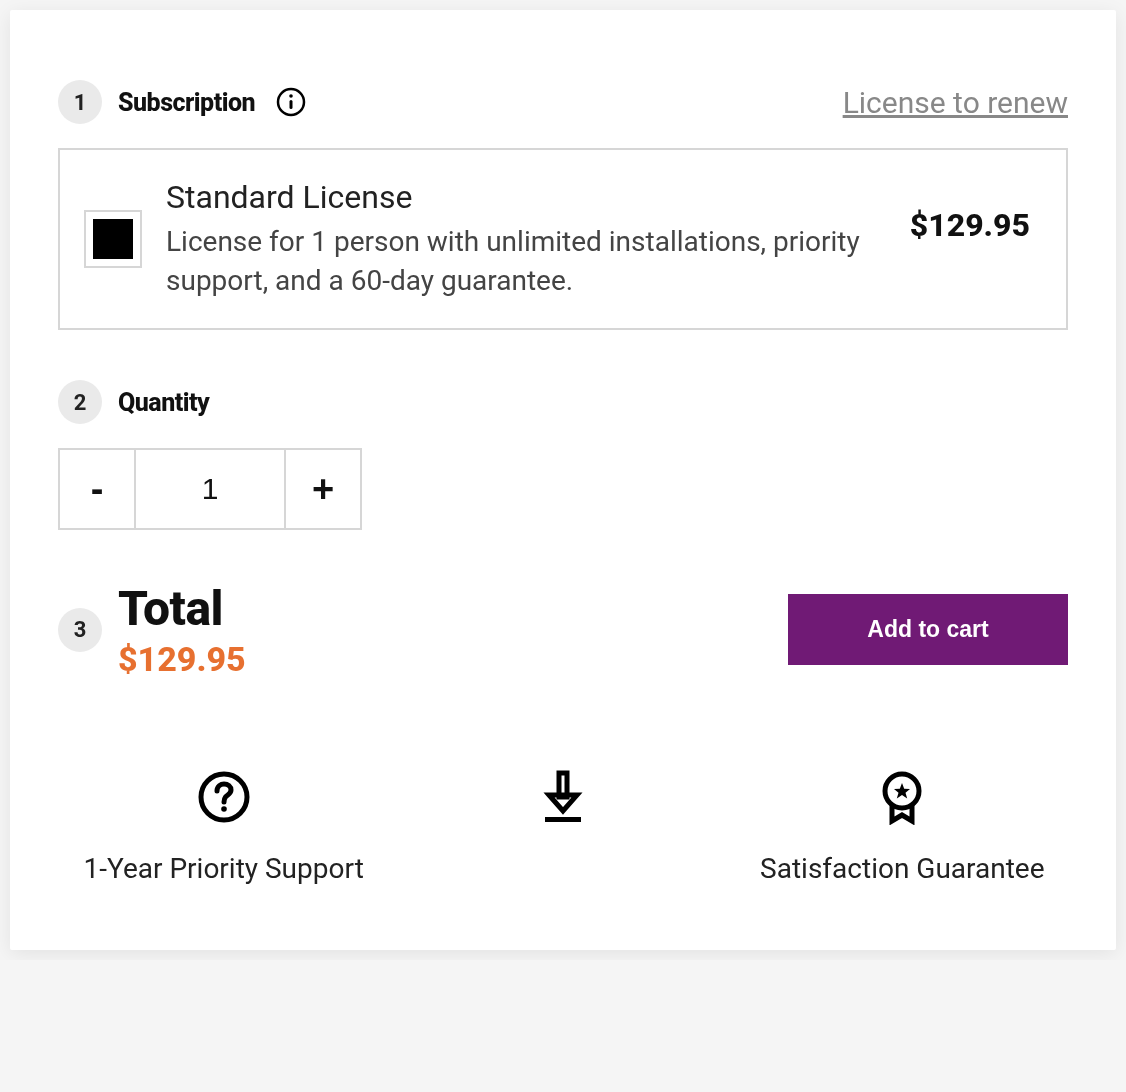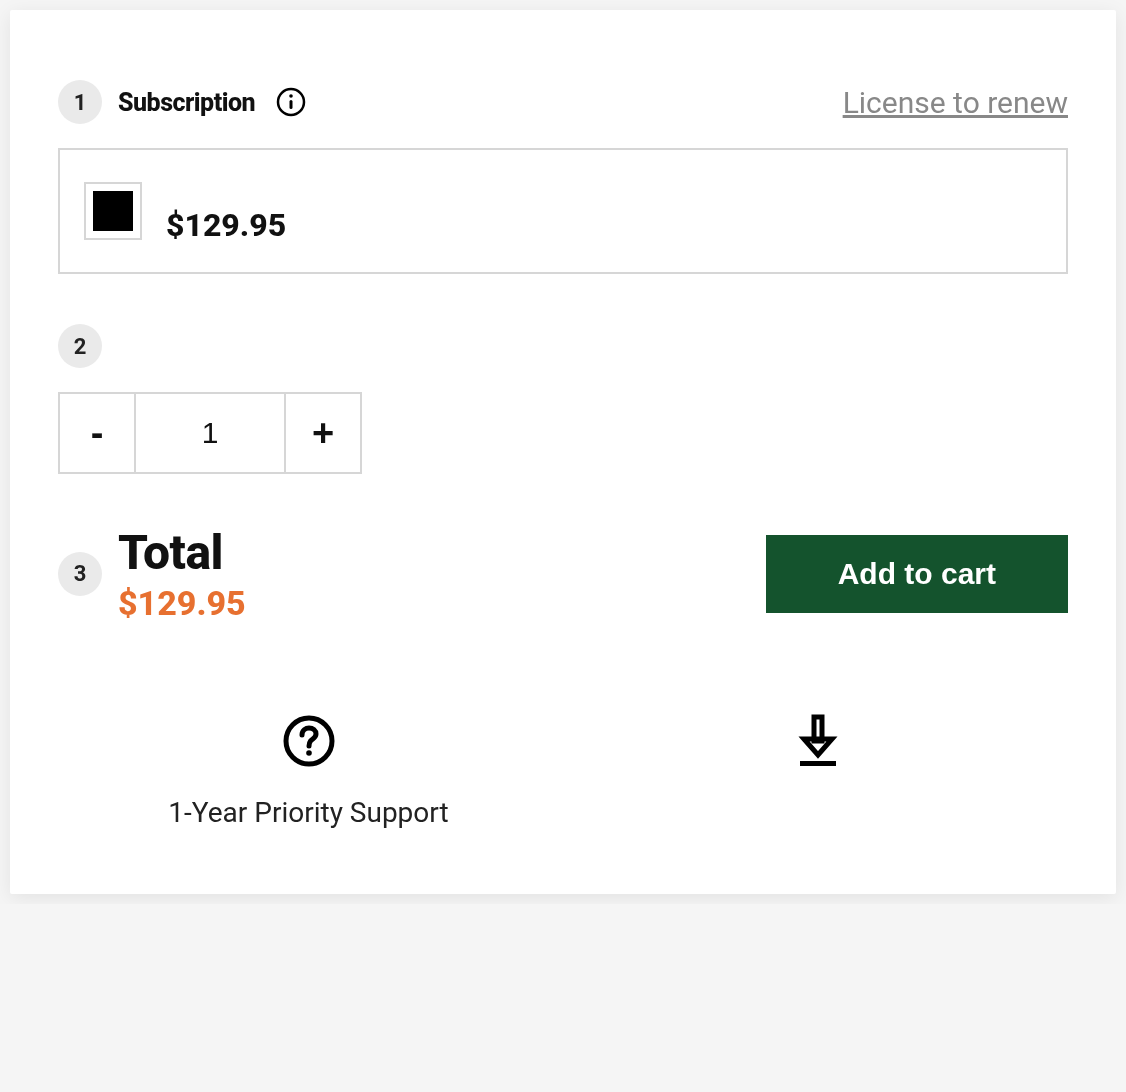--- a/index.html
+++ b/index.html
@@ -157,23 +157,23 @@
       color: #111;
       letter-spacing: -0.5px;
     }
     .total-text .total-price {
       font-size: 34px;
       font-weight: 800;
       color: #e77030;
       margin-top: 2px;
     }
     .add-cart-btn {
-      background: #14532d;
+      background: #701a75;
       color: #fff;
-      font-size: 30px;
+      font-size: 23px;
       font-weight: 800;
       border: none;
       padding: 22px 72px;
       cursor: pointer;
       min-width: 280px;
     }
     .benefits {
       display: flex;
       justify-content: space-around;
       margin-top: 90px;
@@ -218,28 +218,33 @@
           </svg>
         </span>
       </div>
       <a class="renew-link">License to renew</a>
     </div>
 
     <div class="license-box">
       <div class="checkbox-wrap">
         <div class="checkbox-inner"></div>
       </div>
+      <div class="license-text">
+        <div class="license-name">Standard License</div>
+        <div class="license-desc">License for 1 person with unlimited installations, priority support, and a 60-day guarantee.</div>
+      </div>
       <div class="license-price">$129.95</div>
     </div>
   </div>
 
   <div class="section">
     <div class="section-header">
       <div class="section-title-group">
         <div class="step-badge">2</div>
+        <div class="section-title">Quantity</div>
       </div>
     </div>
     <div class="qty-row">
       <button class="qty-btn">-</button>
       <input class="qty-input" type="text" value="1" style="">
       <button class="qty-btn">+</button>
     </div>
   </div>
 
   <div class="total-row">
@@ -266,15 +271,25 @@
     </div>
     <div class="benefit">
       <div class="benefit-icon">
         <svg width="56" height="56" viewBox="0 0 56 56" fill="none">
           <rect x="24" y="4" width="8" height="24" fill="none" stroke="#000" stroke-width="5"></rect>
           <path d="M14 26 L28 42 L42 26 Z" fill="none" stroke="#000" stroke-width="5" stroke-linejoin="miter"></path>
           <rect x="10" y="48" width="36" height="5" fill="#000"></rect>
         </svg>
       </div>
     </div>
+    <div class="benefit">
+      <div class="benefit-icon">
+        <svg width="56" height="56" viewBox="0 0 56 56" fill="none">
+          <circle cx="28" cy="22" r="17" stroke="#000" stroke-width="5"></circle>
+          <path d="M28 14 L30.2 19.8 L36 20 L31.5 23.8 L33.2 29.5 L28 26 L22.8 29.5 L24.5 23.8 L20 20 L25.8 19.8 Z" fill="#000"></path>
+          <path d="M18 36 L18 52 L28 46 L38 52 L38 36" stroke="#000" stroke-width="5" fill="none" stroke-linejoin="miter"></path>
+        </svg>
+      </div>
+      <div class="benefit-text">Satisfaction Guarantee</div>
+    </div>
   </div>
 
 </div>
 
 </body></html>

